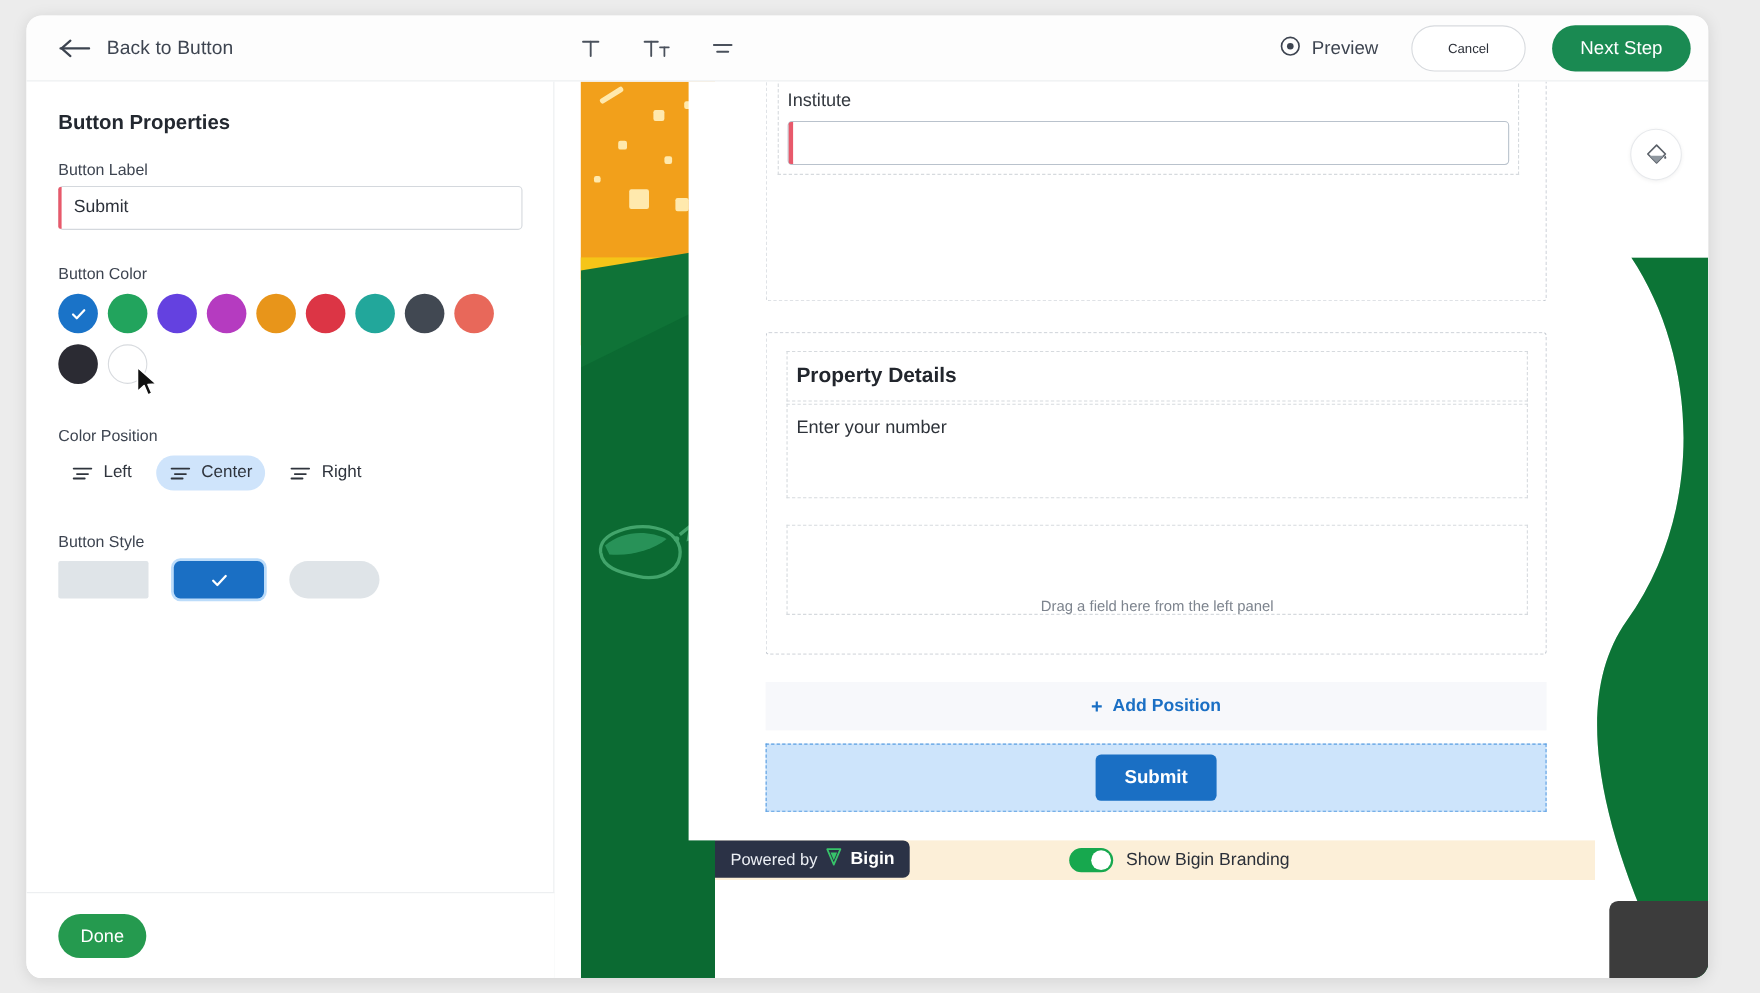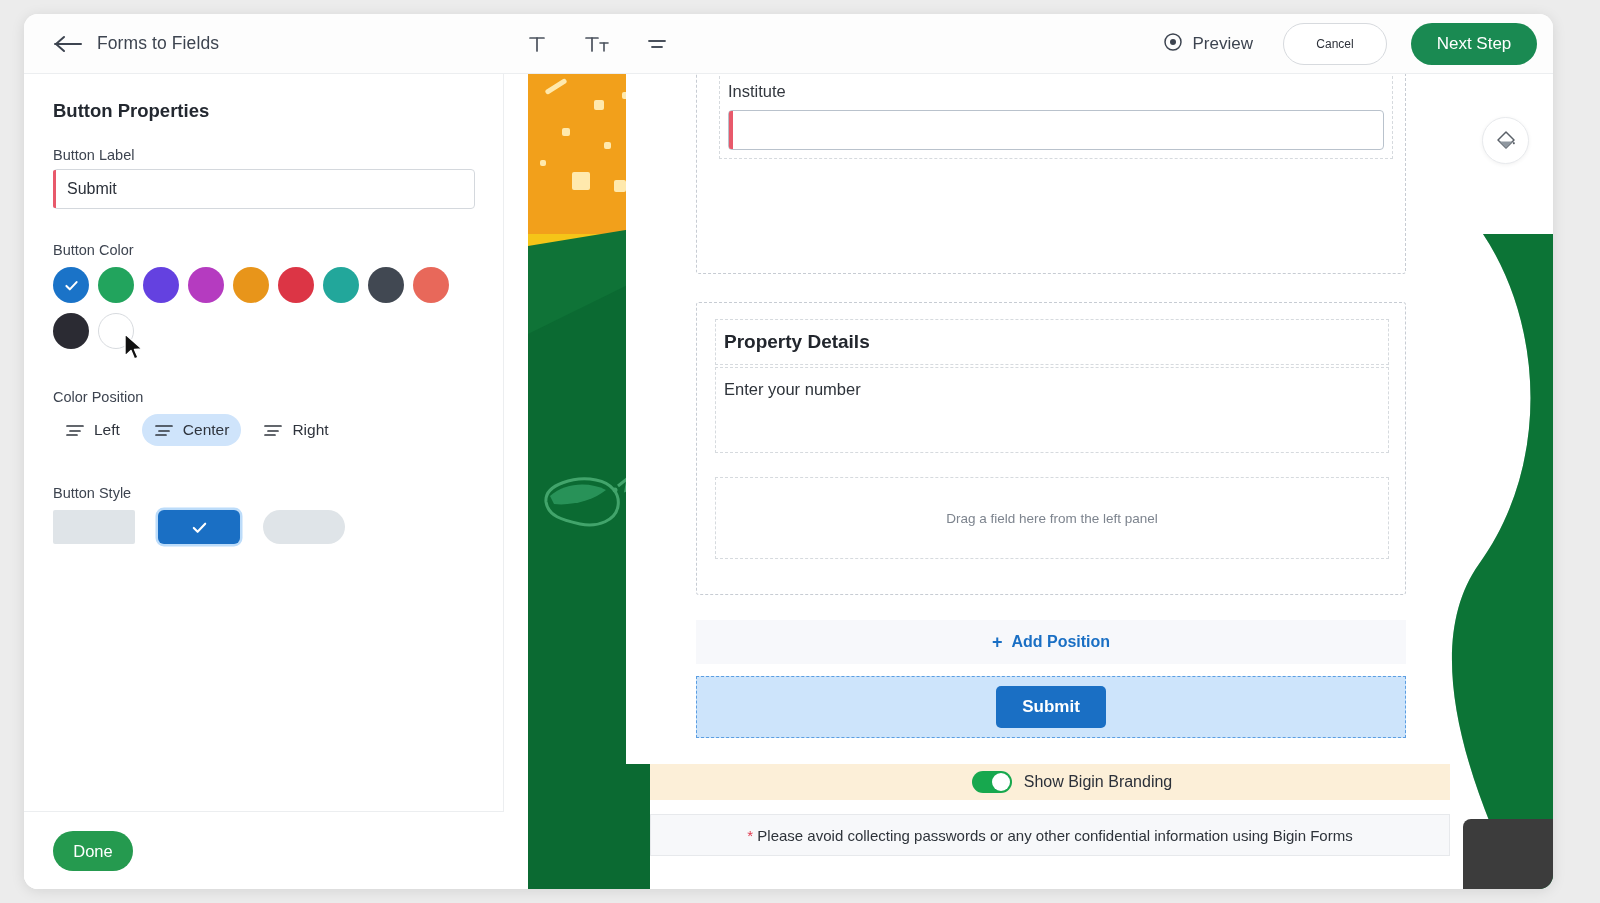--- a/index.html
+++ b/index.html
@@ -212,21 +212,21 @@
   }
   .section-box {
     position: absolute;
     border: 1px dashed #c7ccd3;
     border-radius: 3px;
   }
   .sec-contact { left: 70px; top: -20px; width: 710px; height: 220px; }
   .sec-property { left: 70px; top: 228px; width: 710px; height: 293px; }
 
   .field-block {
-    position: absolute; left: 22px; width: 674px;
+    position: absolute; left: 10px; width: 674px;
     border: 1px dashed #d6dade;
     padding: 10px 0 8px 0;
   }
   .field-block .flabel {
     font-size: 16.5px; color: #33383f; margin-left: 8px;
   }
   .field-input-wrap {
     position: relative; margin: 9px 8px 0 8px;
     height: 40px;
   }
@@ -252,21 +252,21 @@
   .sec-desc-box {
     position: absolute; left: 18px; width: 674px;
     border: 1px dashed #d6dade;
   }
   .sec-desc {
     font-size: 16.5px; color: #2e333a; margin: 12px 0 0 8px;
   }
   .drop-zone {
     position: absolute; left: 18px; width: 674px; height: 82px;
     border: 1px dashed #d6dade;
-    display: flex; align-items: center; justify-content: center;
+    display: flex; align-items: flex-end; justify-content: center;
   }
   .drop-text { font-size: 13.5px; color: #7d848e; }
 
   .add-section {
     position: absolute; left: 70px; top: 546px;
     width: 710px; height: 44px;
     background: #f7f8fb;
     display: flex; align-items: center; justify-content: center;
     gap: 9px; cursor: pointer;
   }
@@ -347,21 +347,21 @@
 
   <div class="topbar">
 
     <div class="back-btn">
       <span class="back-arrow">
         <svg width="30" height="18" viewBox="0 0 30 18">
           <line x1="2" y1="9" x2="28" y2="9" stroke="#3d4450" stroke-width="2" stroke-linecap="round"></line>
           <polyline points="11,2 3,9 11,16" fill="none" stroke="#3d4450" stroke-width="2" stroke-linecap="round" stroke-linejoin="round"></polyline>
         </svg>
       </span>
-      <span class="back-label">Forms to Fields</span>
+      <span class="back-label">Back to Button</span>
     </div>
 
     <div class="tool-group">
       <div class="tool-btn">
         <svg width="22" height="22" viewBox="0 0 22 22">
           <line x1="4" y1="5" x2="18" y2="5" stroke="#4a515c" stroke-width="1.7" stroke-linecap="round"></line>
           <line x1="11" y1="5" x2="11" y2="18" stroke="#4a515c" stroke-width="1.7" stroke-linecap="round"></line>
         </svg>
       </div>
       <div class="tool-btn">
@@ -534,24 +534,31 @@
 
     <div class="branding-bar">
       <div class="branding-inner">
         <div class="toggle">
           <span class="knob"></span>
         </div>
         <span class="branding-text">Show Bigin Branding</span>
       </div>
     </div>
 
-
-    <div class="notice-bar">
-      <span class="notice-text"><span class="star">*</span><span> Please avoid collecting passwords or any other confidential information using Bigin Forms</span></span>
-    </div>
+    <div class="powered-badge">
+      <span class="powered-text">Powered by</span>
+      <span>
+        <svg width="16" height="18" viewBox="0 0 16 18">
+          <polygon points="2,2 14,2 8,16" fill="none" stroke="#37c46a" stroke-width="1.6" stroke-linejoin="round"></polygon>
+          <polygon points="5,5 11,5 8,12" fill="#37c46a"></polygon>
+        </svg>
+      </span>
+      <span class="bigin-text">Bigin</span>
+    </div>
+
 
     <div class="theme-fab">
       <svg width="24" height="24" viewBox="0 0 24 24">
         <path d="M12 3 L20 11 L12 19 L4 11 Z" fill="none" stroke="#5a6068" stroke-width="1.5" stroke-linejoin="round"></path>
         <path d="M5.5 12.5 L12 19 L18.5 12.5 Z" fill="#8f979f"></path>
         <path d="M21 14 C21 14 22.6 16 22.6 17.1 C22.6 18 21.9 18.7 21 18.7 C20.1 18.7 19.4 18 19.4 17.1 C19.4 16 21 14 21 14 Z" fill="#5a6068" transform="scale(0.62) translate(11,6)"></path>
       </svg>
     </div>
   </div>
 

